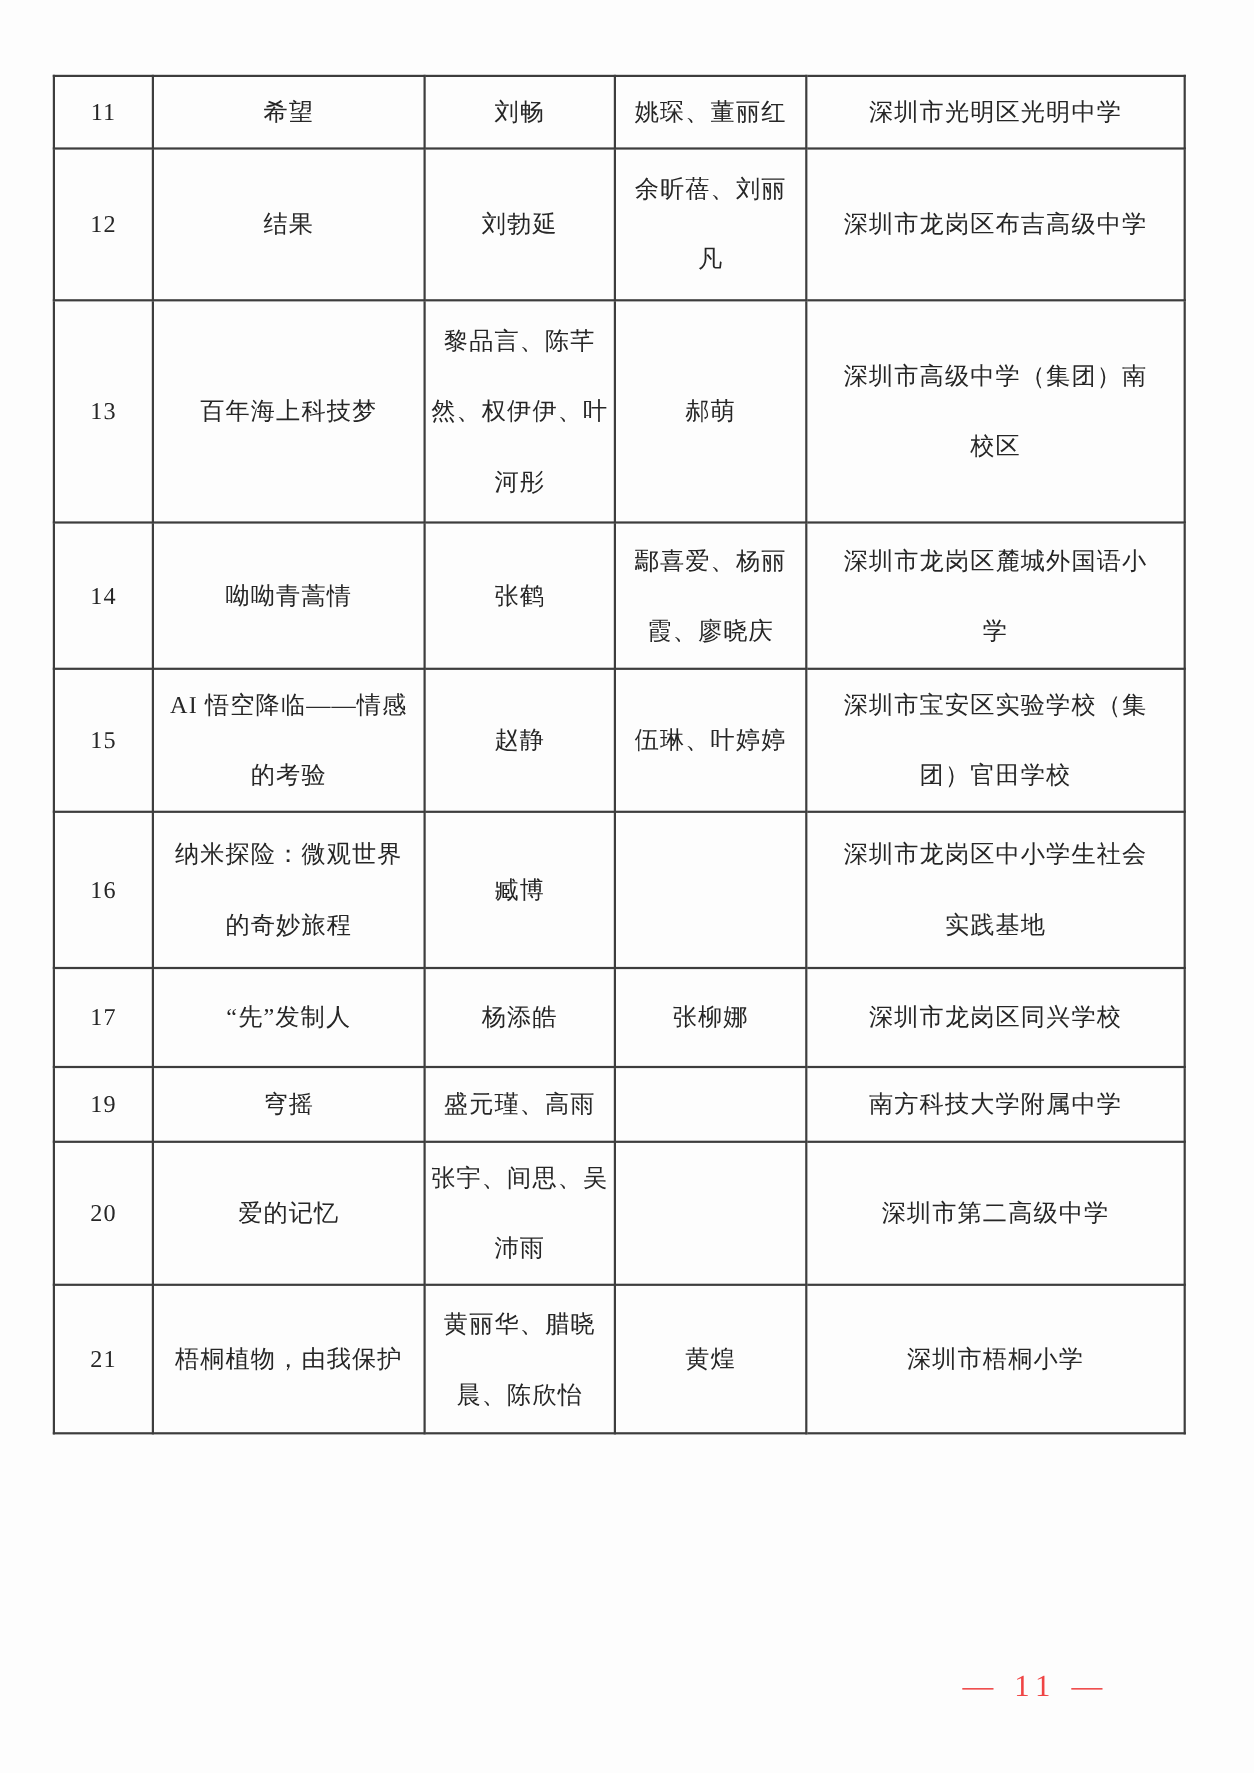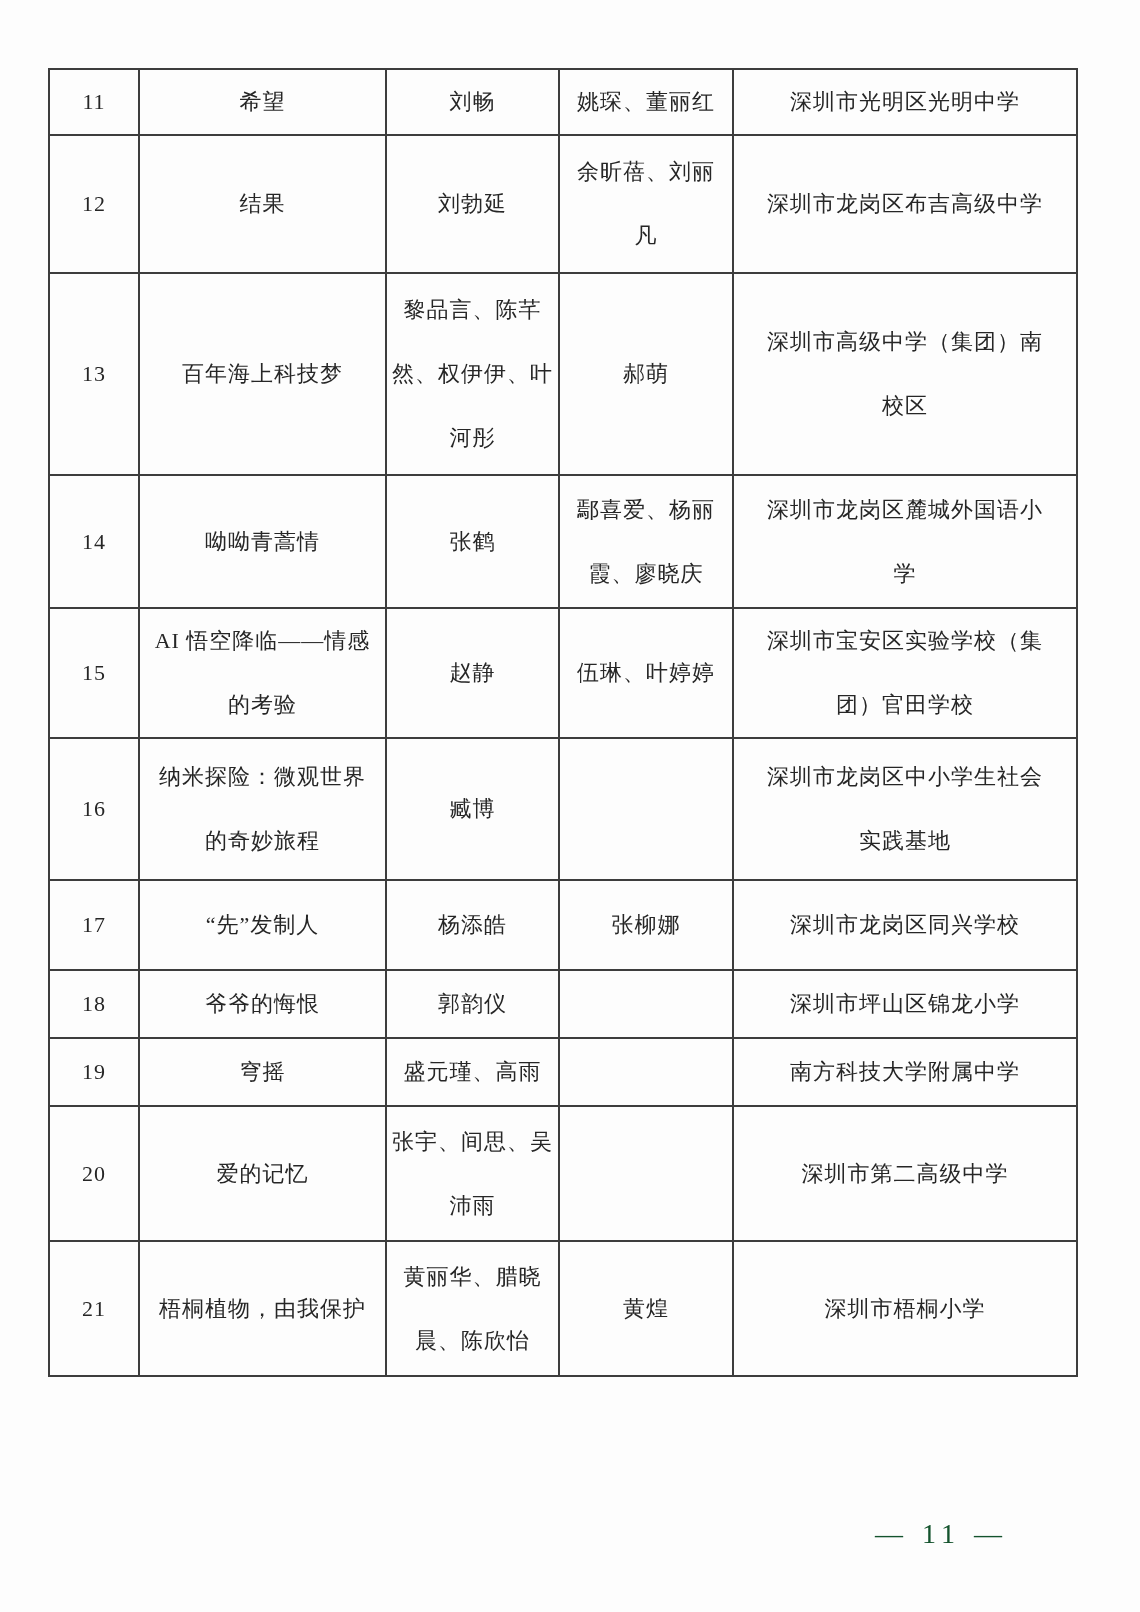--- a/index.html
+++ b/index.html
@@ -52,21 +52,21 @@
   td.c-authors     { padding: 0 0; }
   td.c-instructors { padding: 0 12px; margin-top: 16px; }
   td.c-school      { padding: 0 30px; }
 
   .page-number {
     position: absolute;
     top: 1518px;
     right: 132px;
     font-size: 28px;
     letter-spacing: 6px;
-    color: #14532d;
+    color: #ef4444;
     font-family: "Liberation Serif", "DejaVu Serif", serif;
     white-space: nowrap;
   }
 </style>
 </head>
 <body>
 
 <div class="page">
 
   <table class="scan-table">
@@ -121,27 +121,20 @@
     <td class="c-school">深圳市龙岗区中小学生社会实践基地</td>
   </tr>
         <tr>
     <td class="c-index">17</td>
     <td class="c-title">“先”发制人</td>
     <td class="c-authors">杨添皓</td>
     <td class="c-instructors">张柳娜</td>
     <td class="c-school">深圳市龙岗区同兴学校</td>
   </tr>
         <tr>
-    <td class="c-index">18</td>
-    <td class="c-title">爷爷的悔恨</td>
-    <td class="c-authors">郭韵仪</td>
-    <td class="c-instructors"></td>
-    <td class="c-school">深圳市坪山区锦龙小学</td>
-  </tr>
-        <tr>
     <td class="c-index">19</td>
     <td class="c-title">穹摇</td>
     <td class="c-authors">盛元瑾、高雨</td>
     <td class="c-instructors"></td>
     <td class="c-school">南方科技大学附属中学</td>
   </tr>
         <tr>
     <td class="c-index">20</td>
     <td class="c-title">爱的记忆</td>
     <td class="c-authors">张宇、间思、吴沛雨</td>

